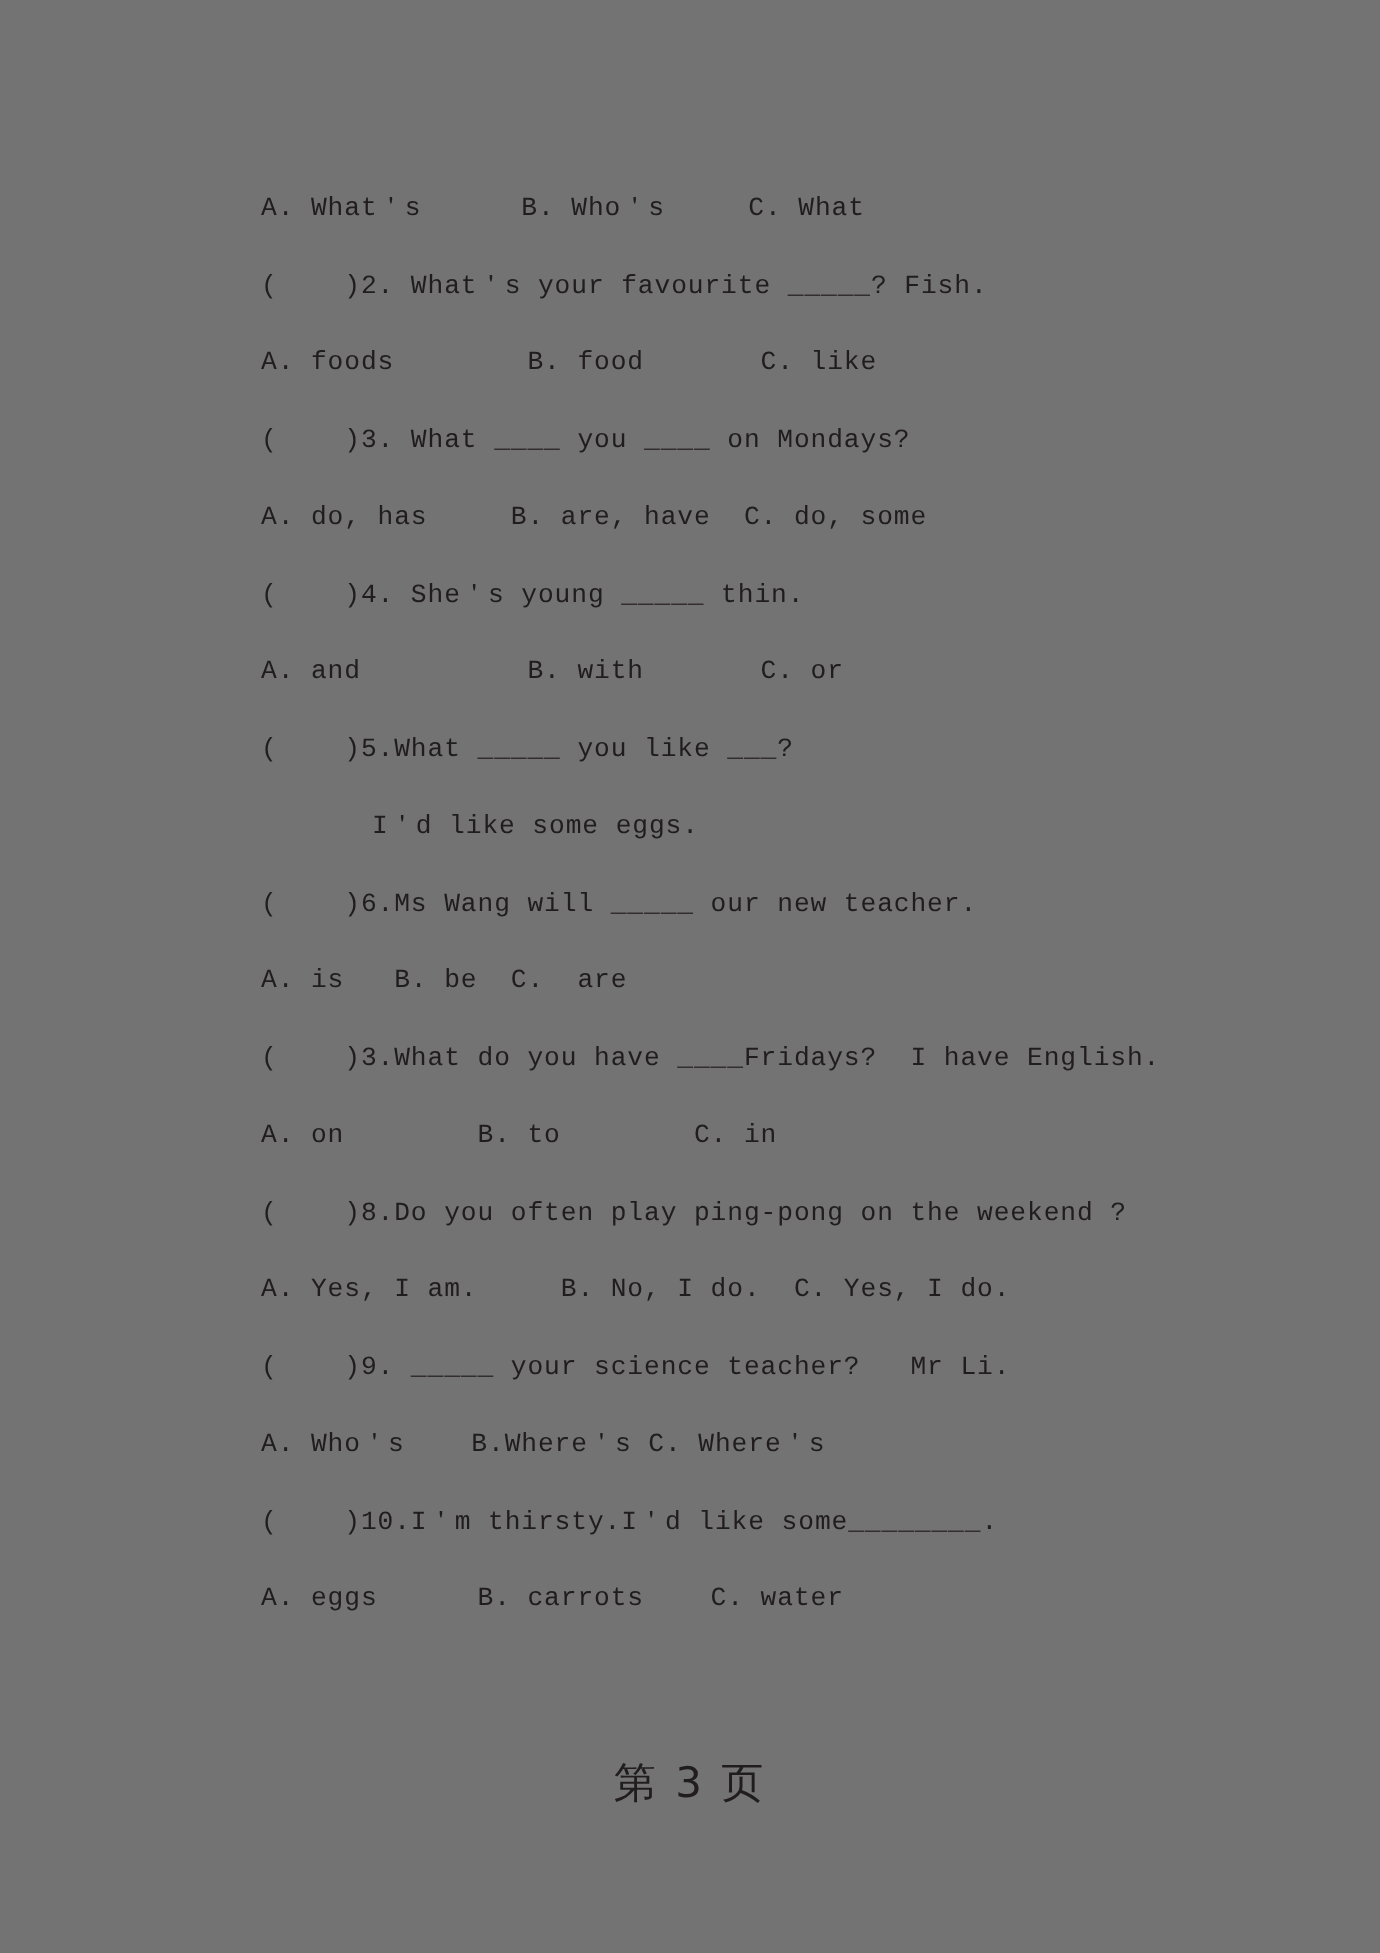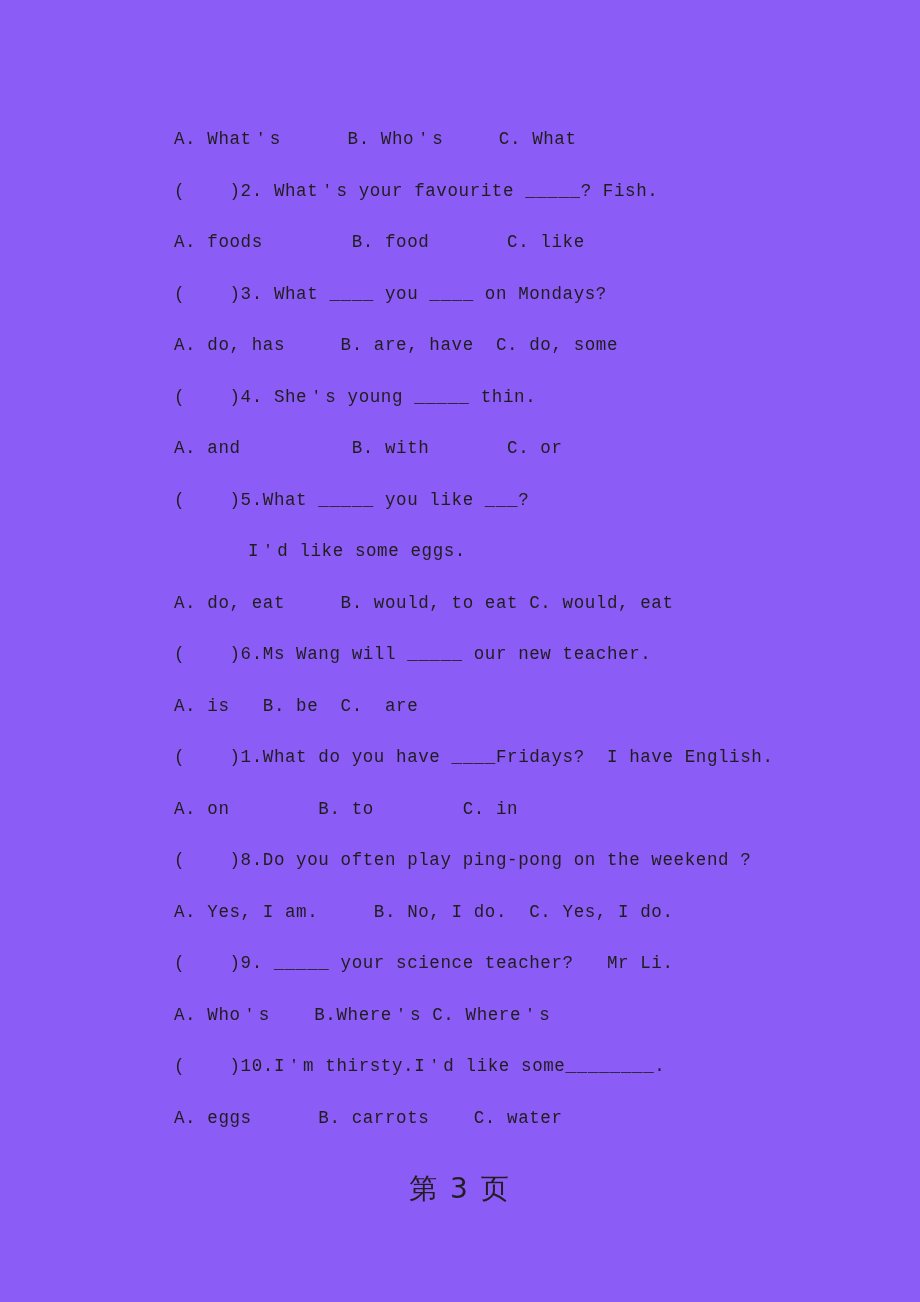--- a/index.html
+++ b/index.html
@@ -16,21 +16,21 @@
     color: #211d1e;
     -webkit-font-smoothing: none;
   }
 
   .page {
     position: absolute;
     left: 0;
     top: 0;
     width: 920px;
     height: 1302px;
-    background: #8b5cf6;
+    background: #737373;
   }
 
   
   .content {
     position: absolute;
     left: 174px;
     top: 114px;
     width: 700px;
   }
 
@@ -86,27 +86,26 @@
     <div class="line">A. do, has     B. are, have  C. do, some</div>
 
     <div class="line">(    )4. She＇s young _____ thin.</div>
 
     <div class="line">A. and          B. with       C. or</div>
 
     <div class="line">(    )5.What _____ you like ___?</div>
 
     <div class="line indent">I＇d like some eggs.</div>
 
-    <div class="line">A. do, eat     B. would, to eat C. would, eat</div>
 
     <div class="line">(    )6.Ms Wang will _____ our new teacher.</div>
 
     <div class="line">A. is   B. be  C.  are</div>
 
-    <div class="line">(    )1.What do you have ____Fridays?  I have English.</div>
+    <div class="line">(    )3.What do you have ____Fridays?  I have English.</div>
 
     <div class="line">A. on        B. to        C. in</div>
 
     <div class="line">(    )8.Do you often play ping-pong on the weekend ?</div>
 
     <div class="line">A. Yes, I am.     B. No, I do.  C. Yes, I do.</div>
 
     <div class="line">(    )9. _____ your science teacher?   Mr Li.</div>
 
     <div class="line">A. Who＇s    B.Where＇s C. Where＇s</div>

